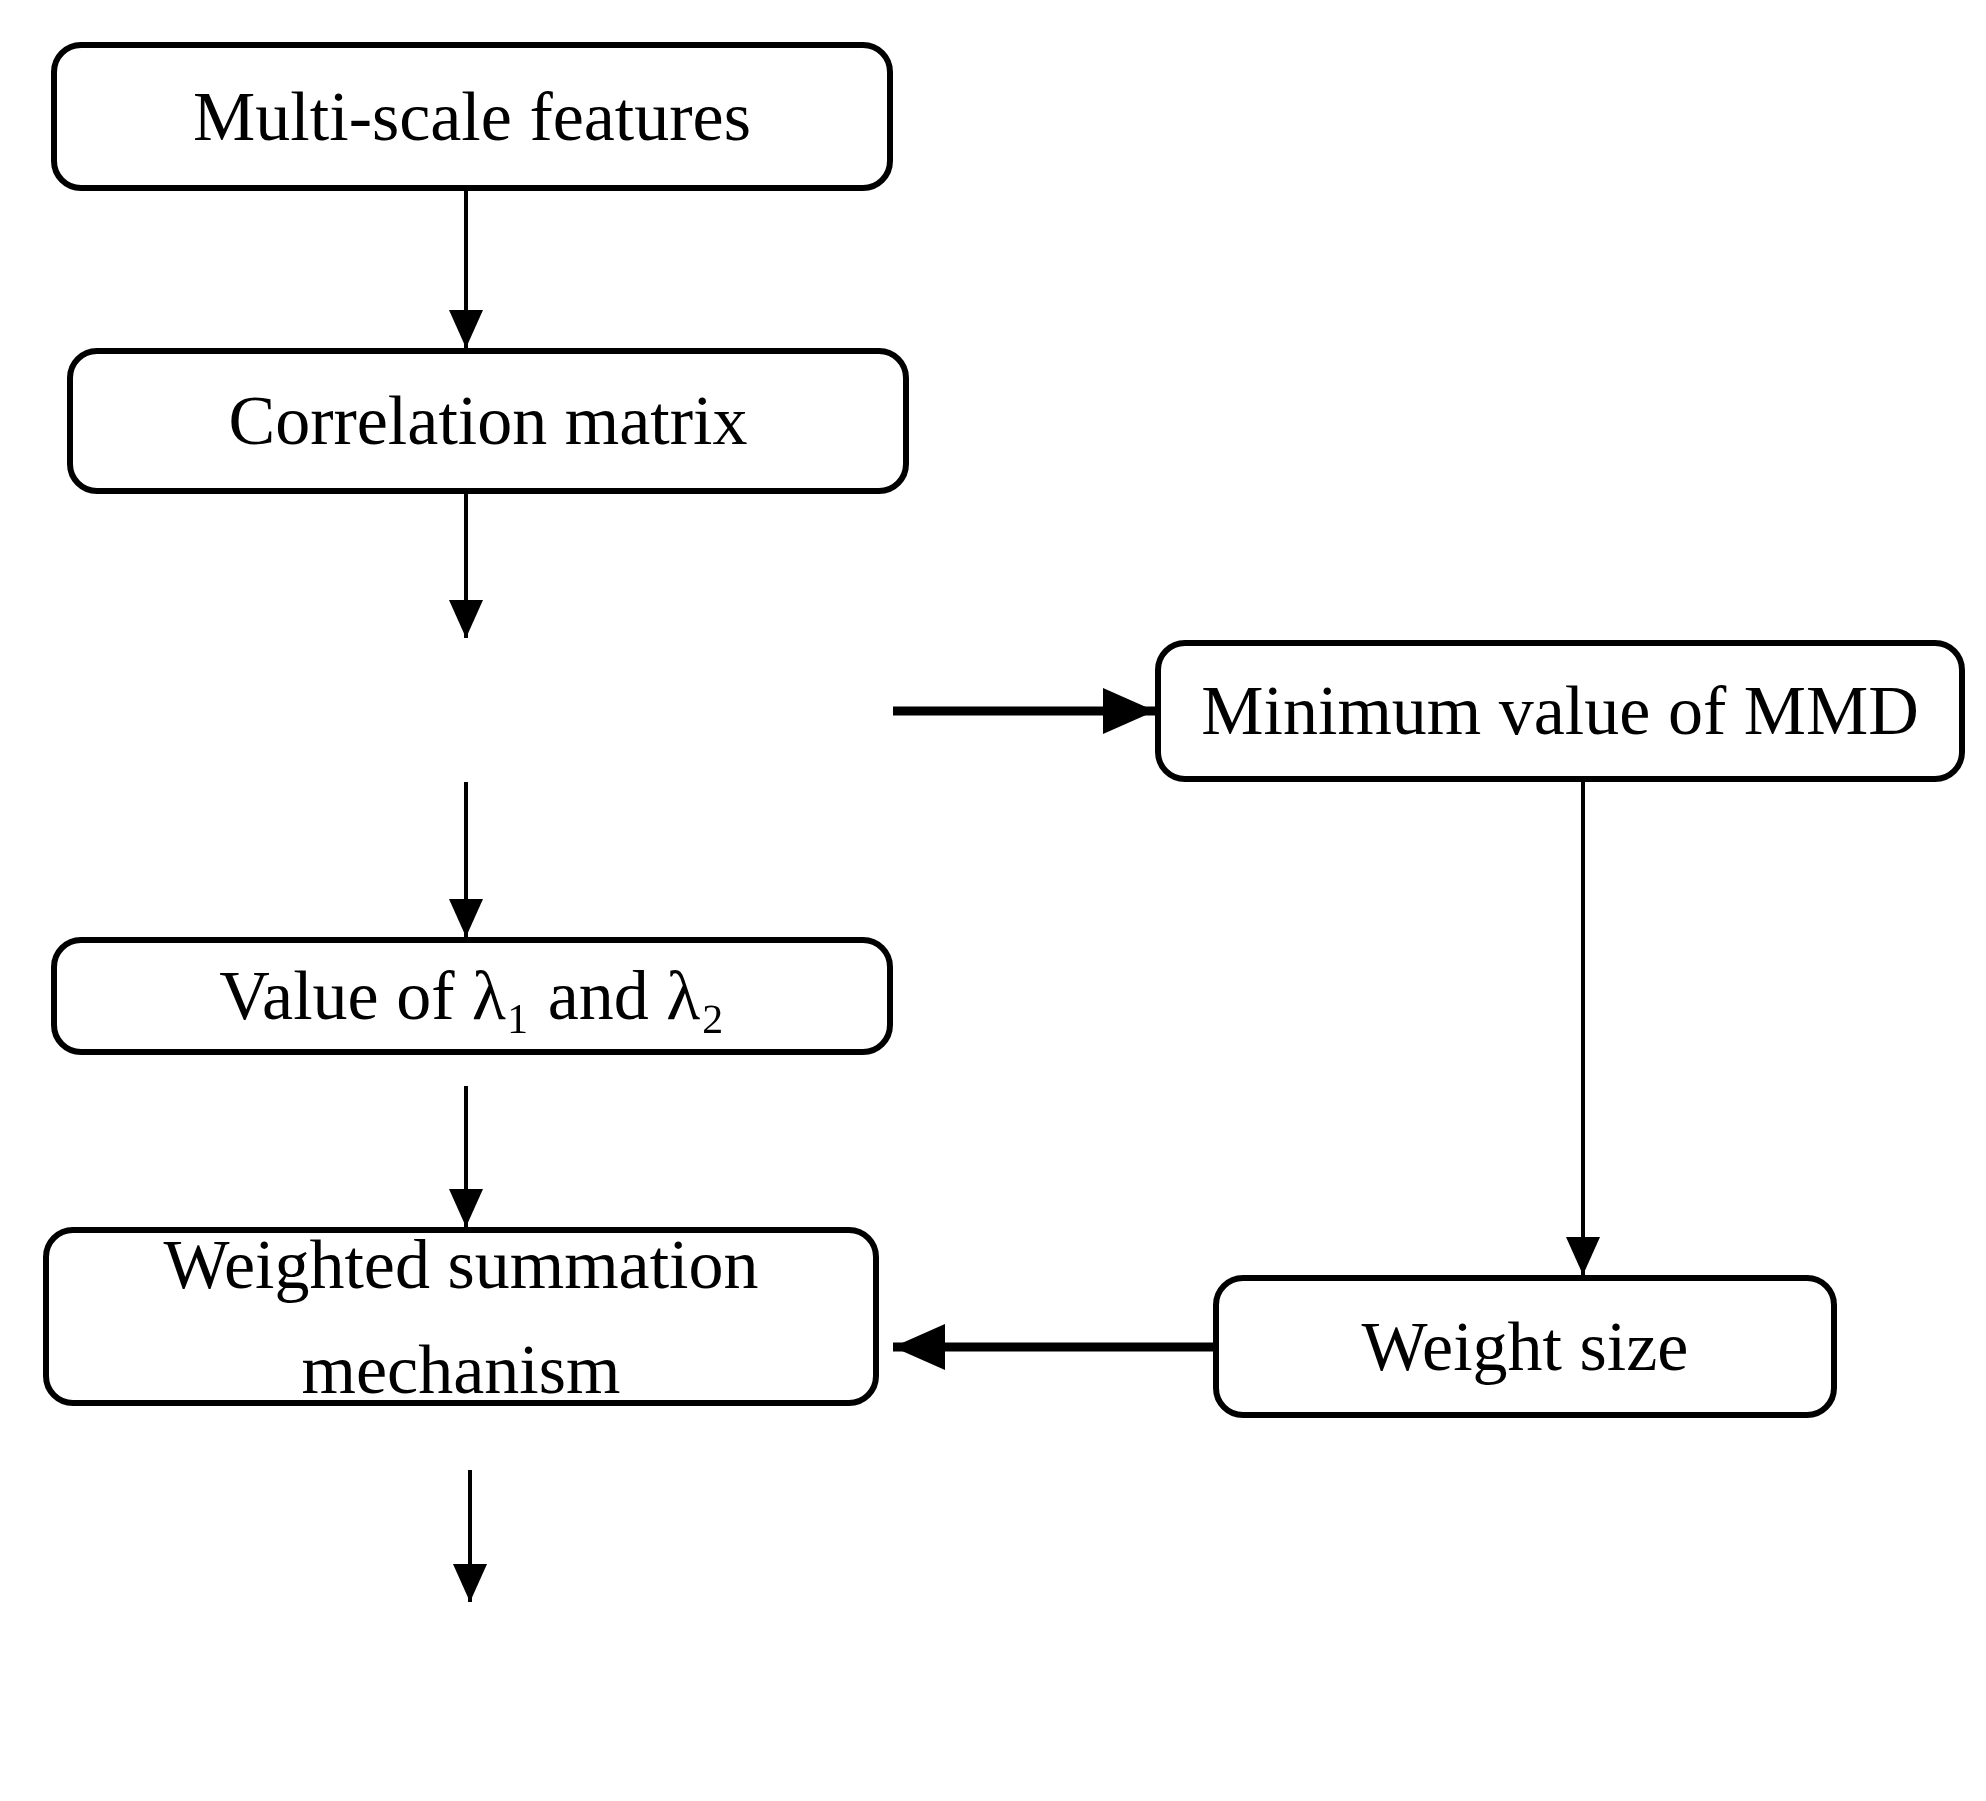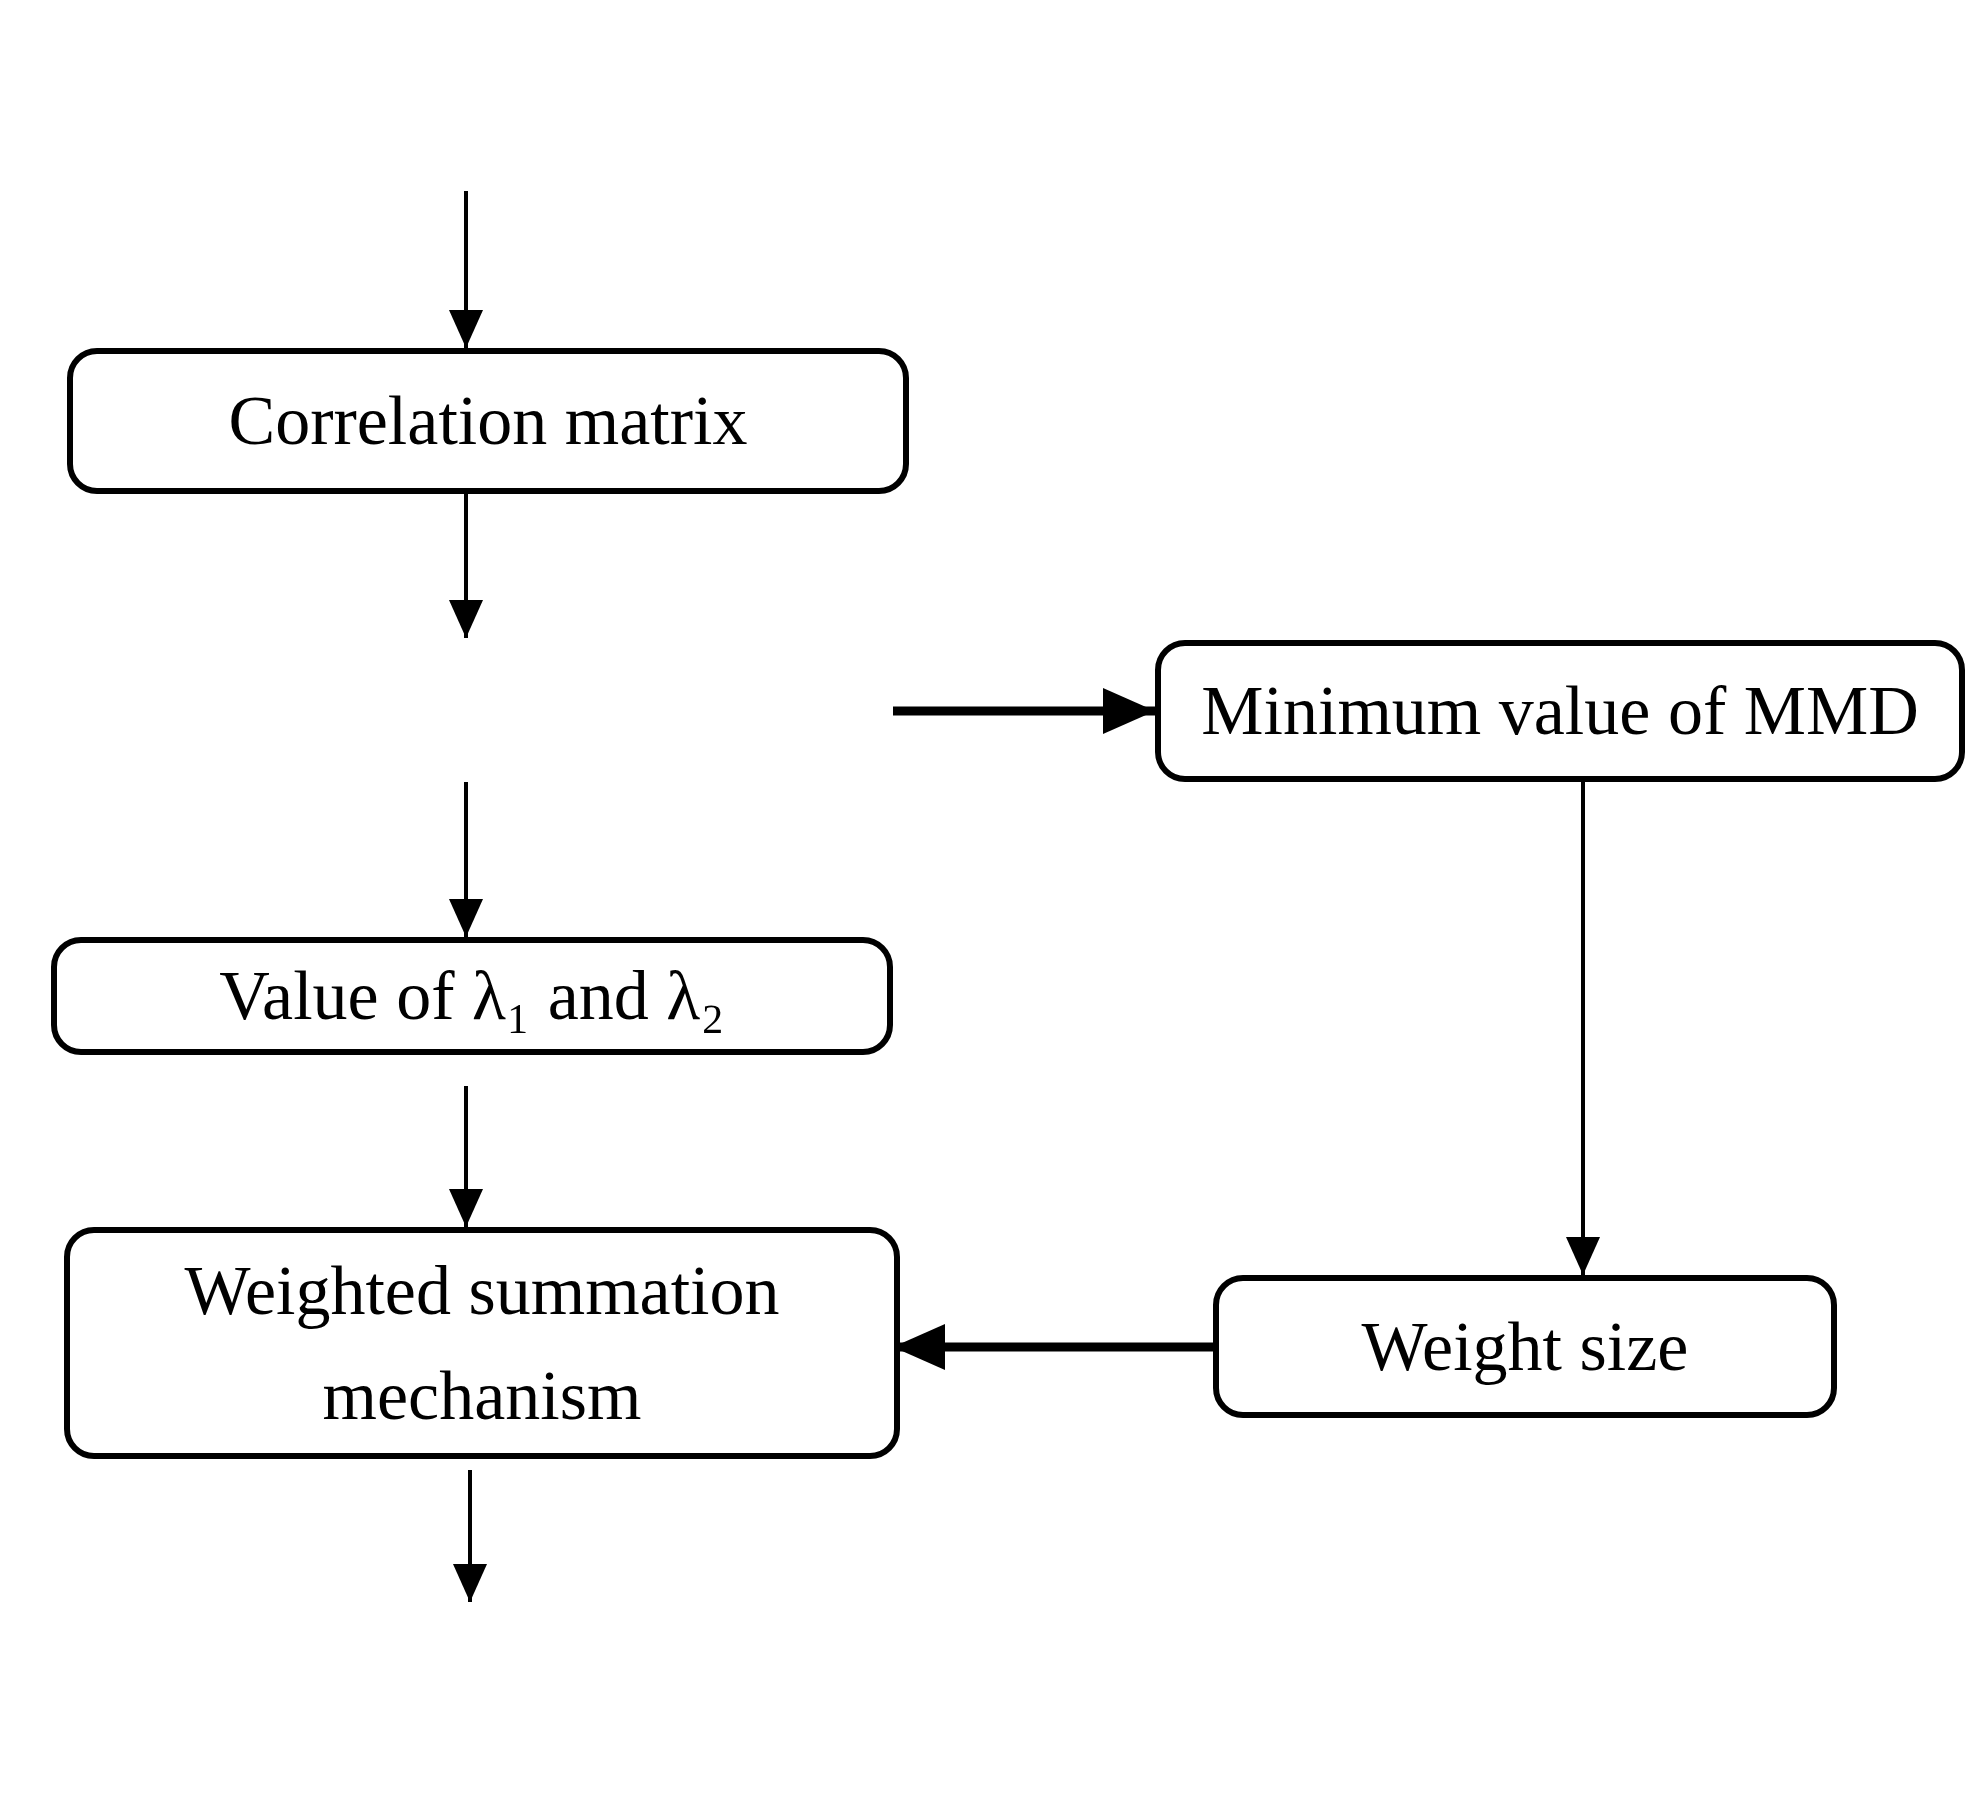--- a/index.html
+++ b/index.html
@@ -69,26 +69,27 @@
 
     <line x1="1583" y1="782" x2="1583" y2="1275" stroke="#000000" stroke-width="4" marker-end="url(#head-thin)"></line>
 
     <line x1="466" y1="1086" x2="466" y2="1227" stroke="#000000" stroke-width="4" marker-end="url(#head-thin)"></line>
 
     <line x1="1213" y1="1347" x2="893" y2="1347" stroke="#000000" stroke-width="9" marker-end="url(#head-thick)"></line>
 
     <line x1="470" y1="1470" x2="470" y2="1602" stroke="#000000" stroke-width="4" marker-end="url(#head-thin)"></line>
   </svg>
 
+  <div class="node" style="left:51px;  top:42px;   width:842px; height:149px">Multi-scale features</div>
 
   <div class="node" style="left:67px;  top:348px;  width:842px; height:146px">Correlation matrix</div>
 
 
   <div class="node" style="left:1155px;top:640px;  width:810px; height:142px">Minimum value of MMD</div>
 
   <div class="node" style="left:51px;  top:937px;  width:842px; height:118px">Value of λ₁ and λ₂</div>
 
-  <div class="node multiline" style="left:64px;  top:1227px; width:836px; height:232px">Weighted summation mechanism</div>
+  <div class="node multiline" style="left:43px;  top:1227px; width:836px; height:179px">Weighted summation mechanism</div>
 
   <div class="node" style="left:1213px;top:1275px; width:624px; height:143px">Weight size</div>
 
 
 </div>
 
 </body></html>

